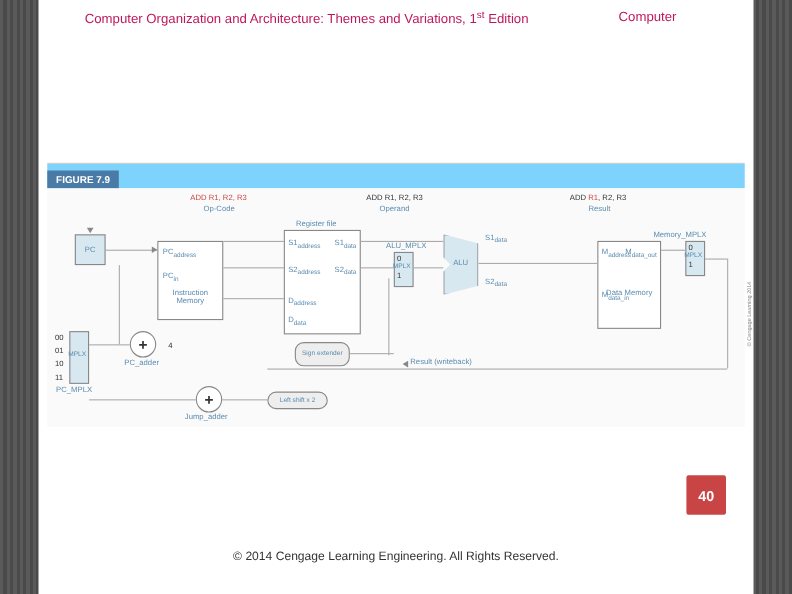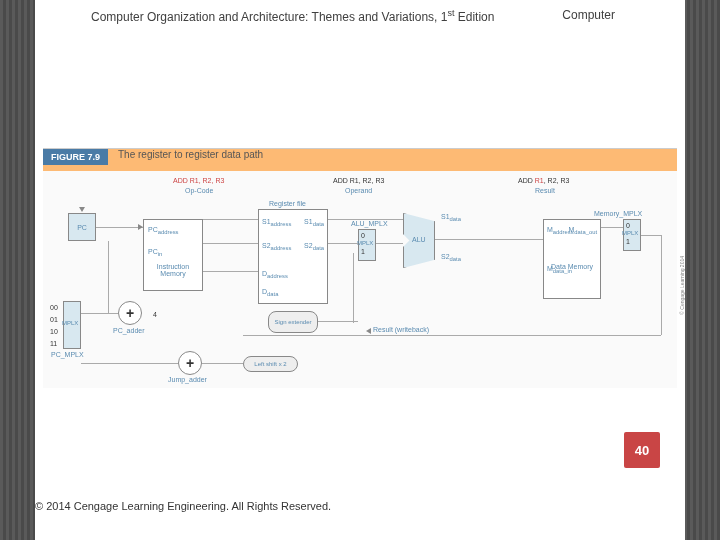--- a/index.html
+++ b/index.html
@@ -1,35 +1,35 @@
 <!DOCTYPE html>
 <html><head>
 <meta charset="utf-8">
 <style>
 *{margin:0;padding:0;box-sizing:border-box}
 body{width:720px;height:540px;background:#2a2a2a;font-family:Arial,sans-serif;position:relative;overflow:hidden}
 .stripes{position:absolute;top:0;left:0;right:0;bottom:0;background:repeating-linear-gradient(90deg,#5a5a5a 0,#5a5a5a 3px,#4a4a4a 3px,#4a4a4a 6px)}
 .slide{position:absolute;top:0;left:35px;right:35px;bottom:0;background:#fff}
-.header{position:absolute;top:8px;left:56px;right:40px;font-size:12px;color:#404040}
+.header{position:absolute;top:8px;left:42px;right:40px;font-size:12px;color:#be185d}
 .header-title{display:inline}
 .header-author{position:absolute;right:30px}
 .sup{font-size:9px;vertical-align:super}
 .figure{position:absolute;top:148px;left:8px;right:8px;height:240px;background:#fafafa;border-top:1px solid #ccc}
-.fig-header{background:#fdba74;height:22px;display:flex;align-items:flex-start;font-size:10px}
+.fig-header{background:#7dd3fc;height:22px;display:flex;align-items:flex-end;font-size:10px}
 .fig-badge{background:#4a7ba6;color:#fff;padding:3px 8px;font-weight:bold;font-size:9px}
 .fig-caption{margin-left:10px;color:#555}
 .diagram{position:relative;height:218px;font-size:7px;color:#5a8bb0}
 .box{position:absolute;border:1px solid #888;background:#d8e8f0;text-align:center;display:flex;align-items:center;justify-content:center;flex-direction:column;font-size:7px}
 .lbl{position:absolute;font-size:7px;color:#5a8bb0;white-space:nowrap}
 .red{color:#c44}
 .adder{border-radius:50%;background:#fff;border:1px solid #888;font-size:14px;font-weight:bold;color:#333}
 .rounded{border-radius:8px;background:#eee}
 .mux{background:#d8e8f0}
 .page-num{position:absolute;bottom:72px;right:25px;width:36px;height:36px;background:#c94545;color:#fff;display:flex;align-items:center;justify-content:center;font-size:13px;font-weight:bold;border-radius:2px}
-.copyright{position:absolute;bottom:28px;left:0;right:0;text-align:left;font-size:11px;color:#333}
+.copyright{position:absolute;bottom:28px;left:0;right:0;text-align:center;font-size:11px;color:#333}
 .line{position:absolute;background:#aaa}
 .hl{height:1px}
 .vl{width:1px}
 .arrow-r{position:absolute;width:0;height:0;border-top:3px solid transparent;border-bottom:3px solid transparent;border-left:5px solid #888}
 .arrow-d{position:absolute;width:0;height:0;border-left:3px solid transparent;border-right:3px solid transparent;border-top:5px solid #888}
 .arrow-l{position:absolute;width:0;height:0;border-top:3px solid transparent;border-bottom:3px solid transparent;border-right:5px solid #888}
 </style>
 </head>
 <body>
 
@@ -38,21 +38,20 @@
   <div class="header">
     <span class="header-title">
       <span>Computer Organization and Architecture: Themes and Variations, 1</span><span class="sup">st</span><span> Edition</span>
     </span>
     <span class="header-author">Computer</span>
   </div>
 
   <div class="figure">
     <div class="fig-header">
       <span class="fig-badge">FIGURE 7.9</span>
-      <span class="fig-caption">The register to register data path</span>
     </div>
     <div class="diagram">
 
       <div class="lbl red" style="top:6px;left:130px"><span>ADD R1, R2, R3</span></div>
       <div class="lbl" style="top:16px;left:142px">Op-Code</div>
       <div class="lbl" style="top:6px;left:290px;color:#333"><span>ADD R1, R2, R3</span></div>
       <div class="lbl" style="top:16px;left:302px">Operand</div>
       <div class="lbl" style="top:6px;left:475px;color:#333">ADD <span class="red">R1</span>, R2, R3</div>
       <div class="lbl" style="top:16px;left:492px">Result</div>
 

